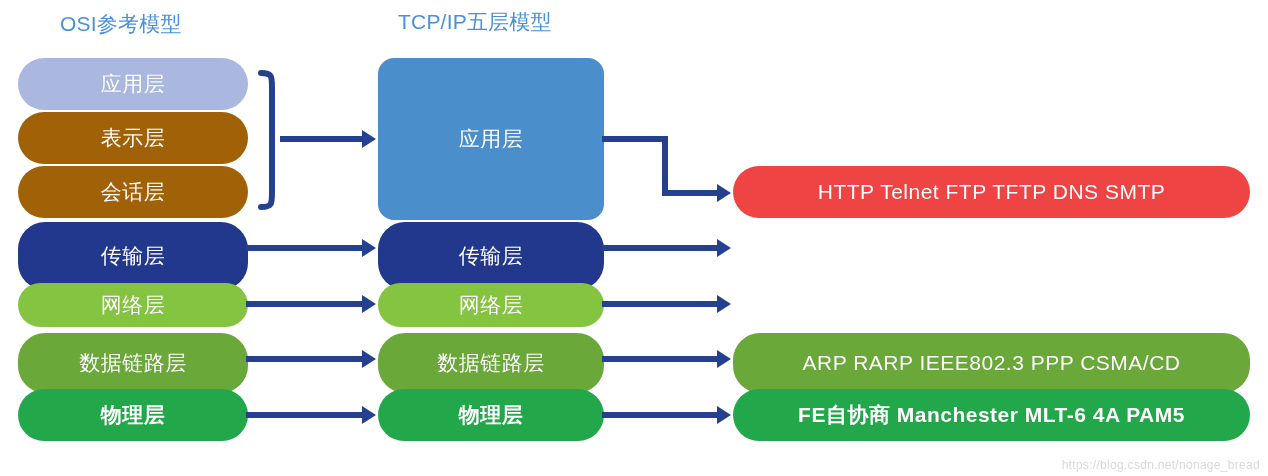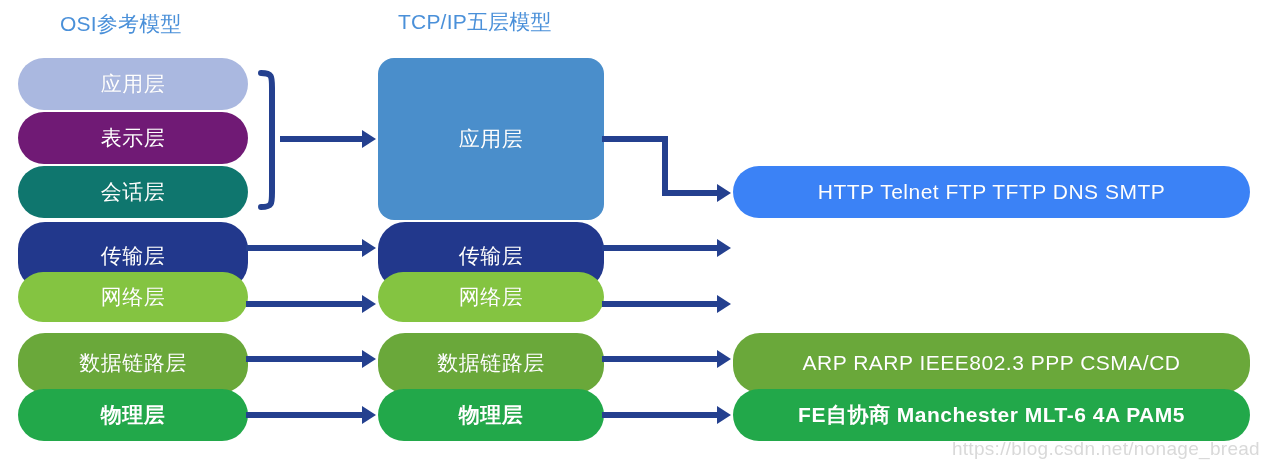--- a/index.html
+++ b/index.html
@@ -52,21 +52,21 @@
   .col-osi { left: 18px; width: 230px; }
   
   .col-tcp { left: 378px; width: 226px; }
   
   .col-proto { left: 733px; width: 517px; }
 
   .r1 { top: 58px;  height: 52px; }
   .r2 { top: 112px; height: 52px; }
   .r3 { top: 166px; height: 52px; }
   .r4 { top: 222px; height: 68px; }
-  .r5 { top: 272px; height: 50px; }
+  .r5 { top: 283px; height: 44px; }
   .r6 { top: 333px; height: 60px; }
   .r7 { top: 389px; height: 52px; font-weight: bold; }
 
   .rbig { top: 58px; height: 162px; }
 
   
   .conn {
     position: absolute;
     background: #24408f;
   }
@@ -85,50 +85,50 @@
     left: 258px;
     top: 70px;
     width: 28px;
     height: 138px;
   }
   .bracket svg { display: block; }
 
   .watermark {
     position: absolute;
     right: 8px;
-    bottom: 16px;
+    bottom: 4px;
     color: #d9d9d9;
-    font-size: 19px;
+    font-size: 12px;
     letter-spacing: 0.3px;
     white-space: nowrap;
   }
 </style>
 </head>
 <body>
 
 <div id="canvas">
 
   <div id="title-tcpip" class="col-title" style="color: rgb(74, 144, 217);">TCP/IP五层模型</div>
   <div id="title-osi" class="col-title" style="color: rgb(74, 144, 217);">OSI参考模型</div>
 
   <div class="layer-box col-osi r1" style="background: rgb(170, 184, 224);">应用层</div>
-  <div class="layer-box col-osi r2" style="background: #701a75;">表示层</div>
-  <div class="layer-box col-osi r3" style="background: #0f766e;">会话层</div>
+  <div class="layer-box col-osi r2" style="background: #a16207;">表示层</div>
+  <div class="layer-box col-osi r3" style="background: #a16207;">会话层</div>
   <div class="layer-box col-osi r4" style="background: rgb(34, 56, 140);">传输层</div>
   <div class="layer-box col-osi r5" style="background: rgb(132, 196, 65);">网络层</div>
   <div class="layer-box col-osi r6" style="background: rgb(106, 168, 58);">数据链路层</div>
   <div class="layer-box col-osi r7" style="background: rgb(34, 168, 74);">物理层</div>
 
   <div class="layer-box big col-tcp rbig" style="background: rgb(74, 142, 203);">应用层</div>
   <div class="layer-box col-tcp r4" style="background: rgb(34, 56, 140);">传输层</div>
   <div class="layer-box col-tcp r5" style="background: rgb(132, 196, 65);">网络层</div>
   <div class="layer-box col-tcp r6" style="background: rgb(106, 168, 58);">数据链路层</div>
   <div class="layer-box col-tcp r7" style="background: rgb(34, 168, 74);">物理层</div>
 
-  <div class="layer-box col-proto r3" style="background: #3b82f6;">HTTP Telnet FTP TFTP DNS SMTP</div>
+  <div class="layer-box col-proto r3" style="background: #ef4444;">HTTP Telnet FTP TFTP DNS SMTP</div>
   <div class="layer-box col-proto r6" style="background: rgb(106, 168, 58);">ARP RARP IEEE802.3 PPP CSMA/CD</div>
   <div class="layer-box col-proto r7" style="background: rgb(34, 168, 74);">FE自协商 Manchester MLT-6 4A PAM5</div>
 
   <div class="bracket">
     <svg width="28" height="140" viewBox="0 0 28 140" fill="none">
       <path d="M3 3 C14 3, 14 6, 14 18 L14 122 C14 134, 14 137, 3 137" stroke="#24408f" stroke-width="6" stroke-linecap="round" fill="none"></path>
     </svg>
   </div>
 
   <div class="conn hline" style="left: 280px; top: 136px; width: 84px; background: rgb(36, 64, 143);"></div>

